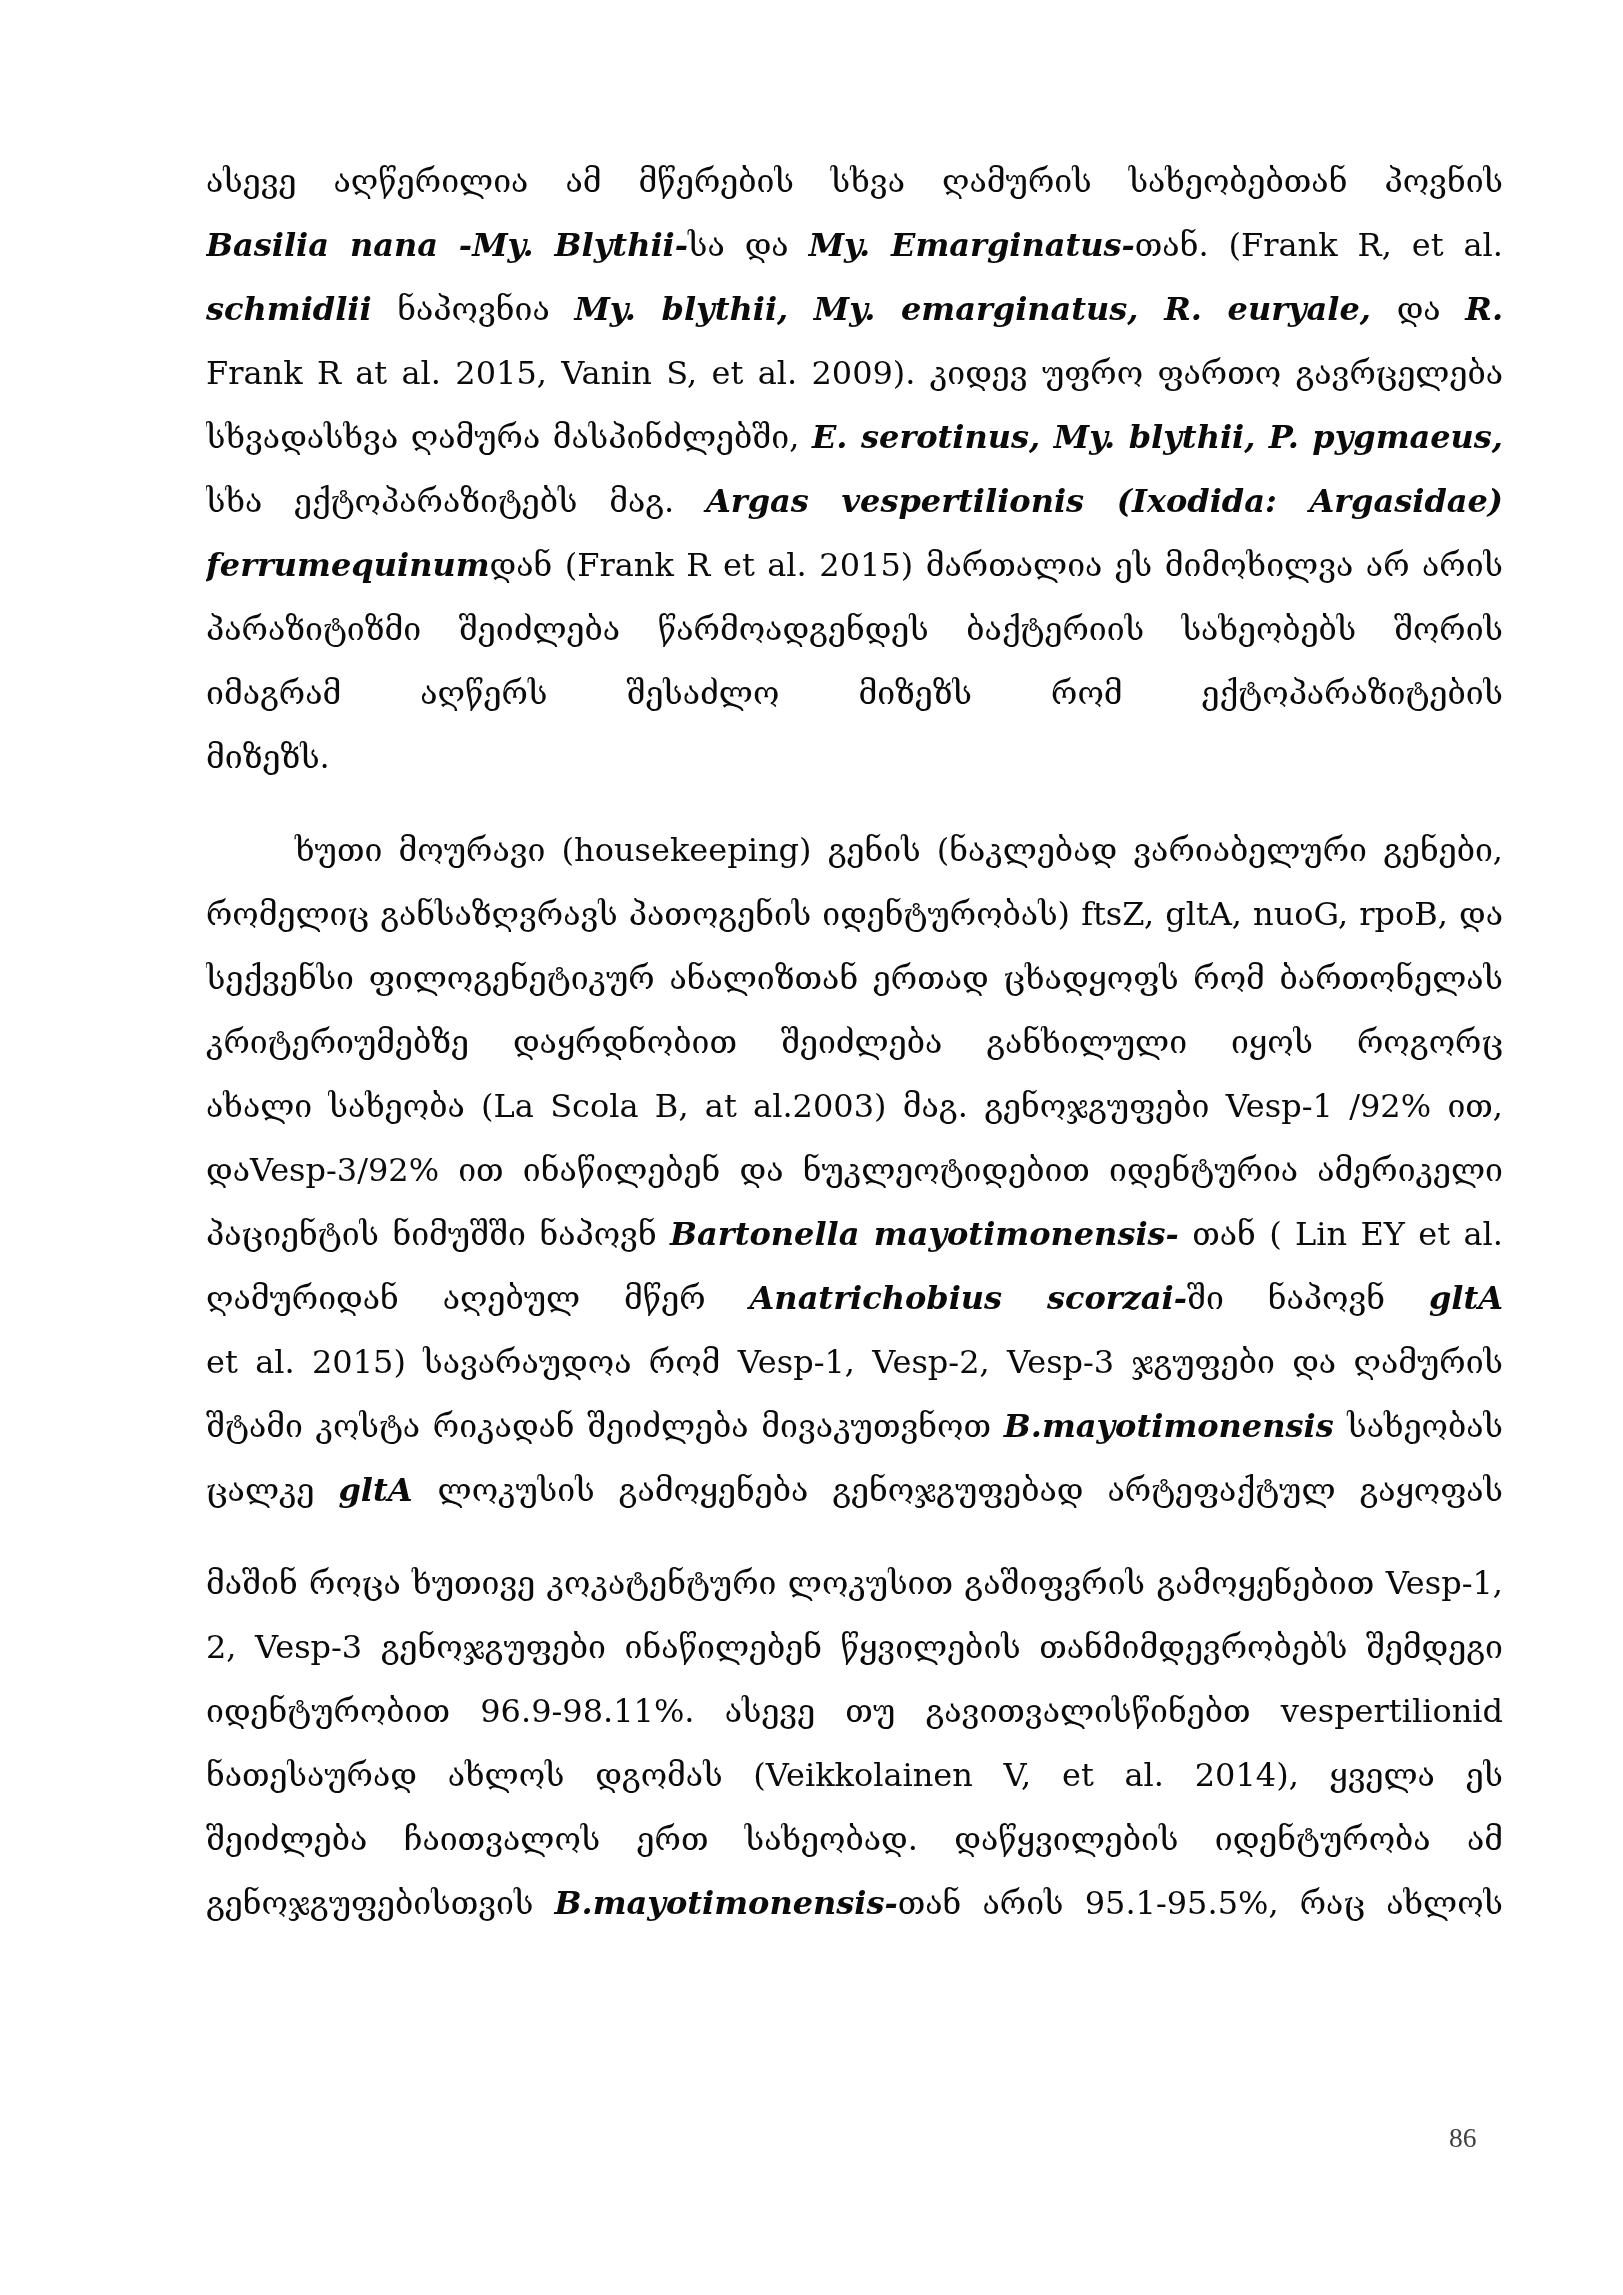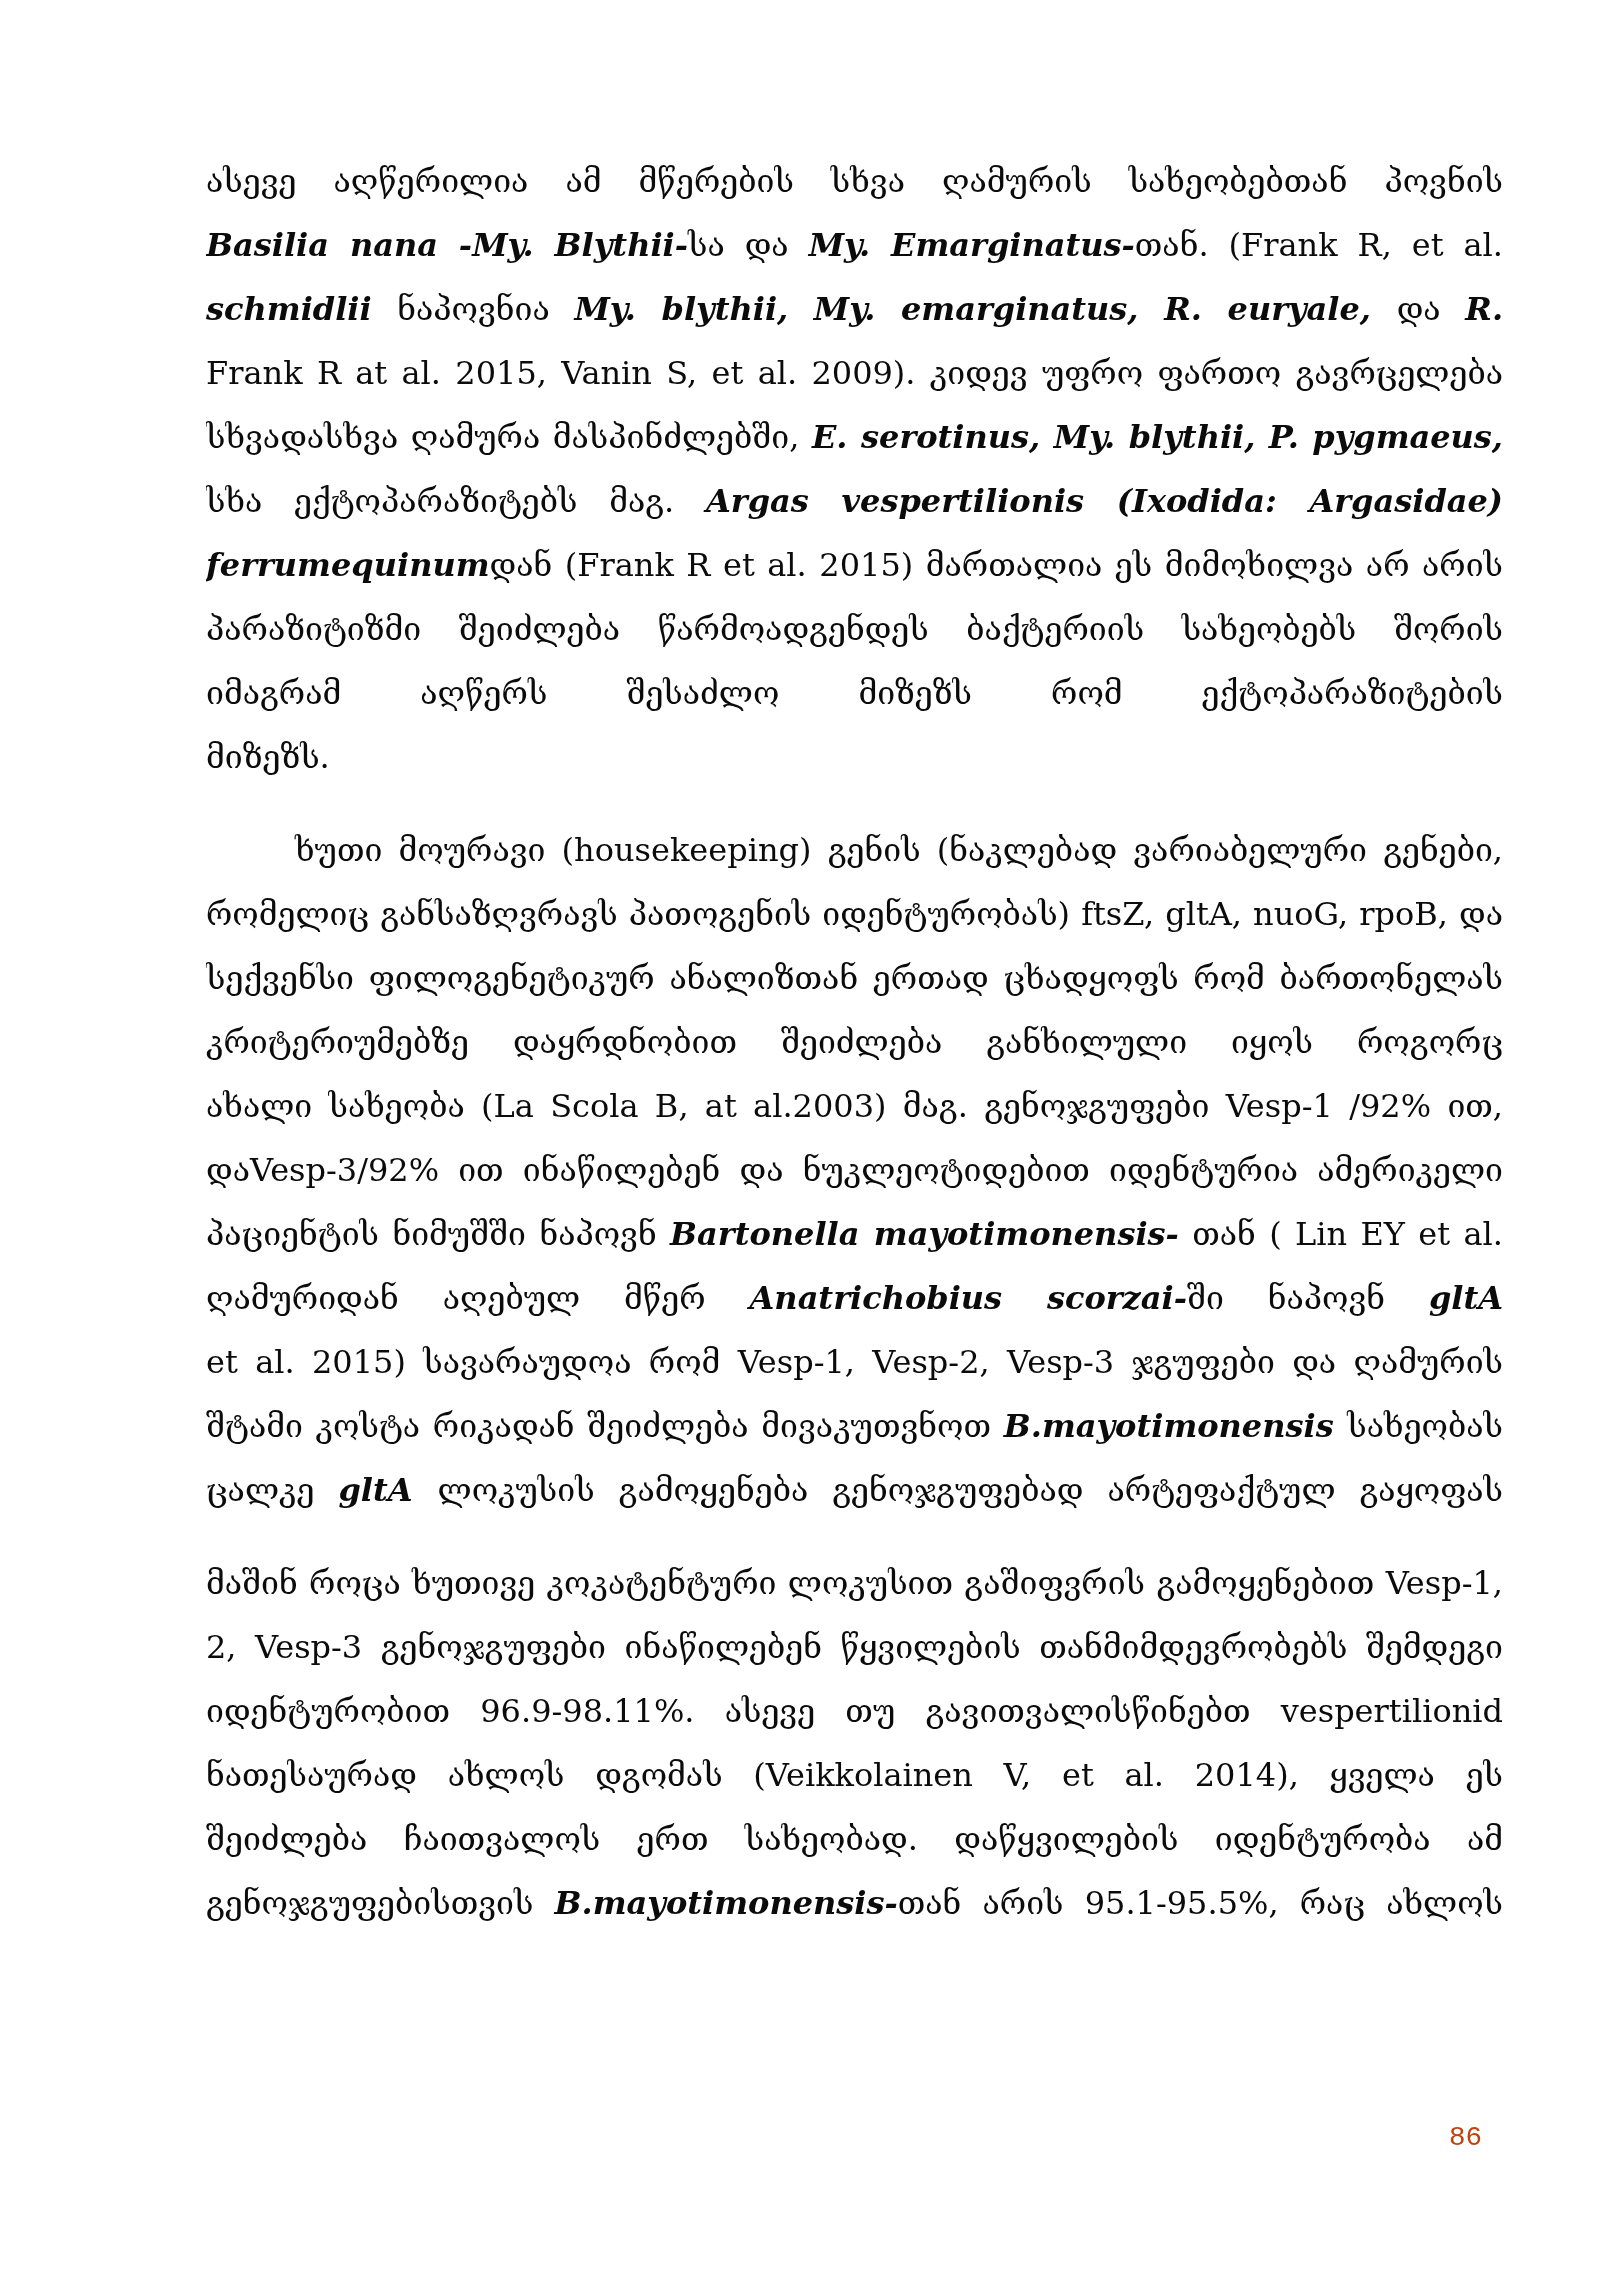--- a/index.html
+++ b/index.html
@@ -27,24 +27,24 @@
     overflow:hidden;
   }
   .line.last{text-align-last:left;}
   .line.indent{text-indent:89px;}
   .it{font-style:italic;font-weight:bold;}
   .rm{font-style:normal;}
   .page-number{
     position:absolute;
     left:1449px;top:2118px;
     width:79px;
-    font-family:Liberation Mono, monospace;
+    font-family:Liberation Serif, serif;
     font-size:27.5px;
     line-height:39px;
-    color:#c2410c;
+    color:#404040;
   }
 </style>
 </head>
 <body>
 
 <div class="page">
   <div class="text-column">
       <div class="para">
         <div class="line"><span class="rm">ასევე აღწერილია ამ მწერების სხვა ღამურის სახეობებთან პოვნის შემთხვევები მაგ.</span></div>
         <div class="line"><span class="it">Basilia nana -My. Blythii-</span><span class="rm">სა და </span><span class="it">My. Emarginatus-</span><span class="rm">თან. (Frank R, et al. 2015) </span><span class="it">Argasidae</span></div>

